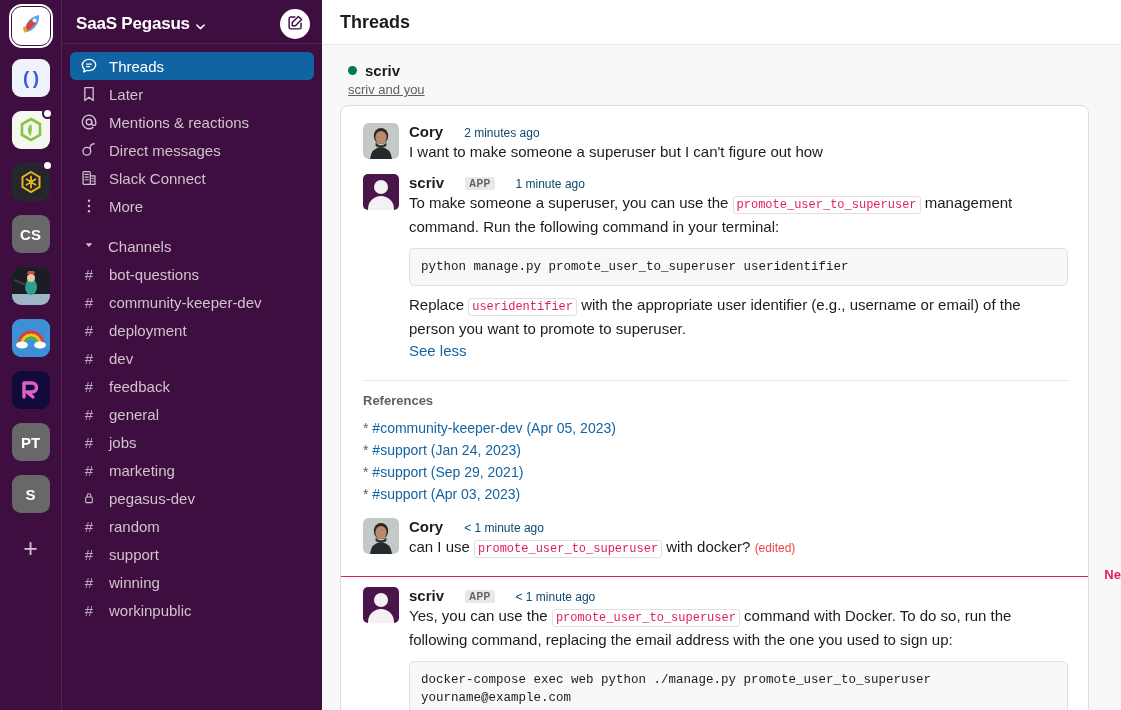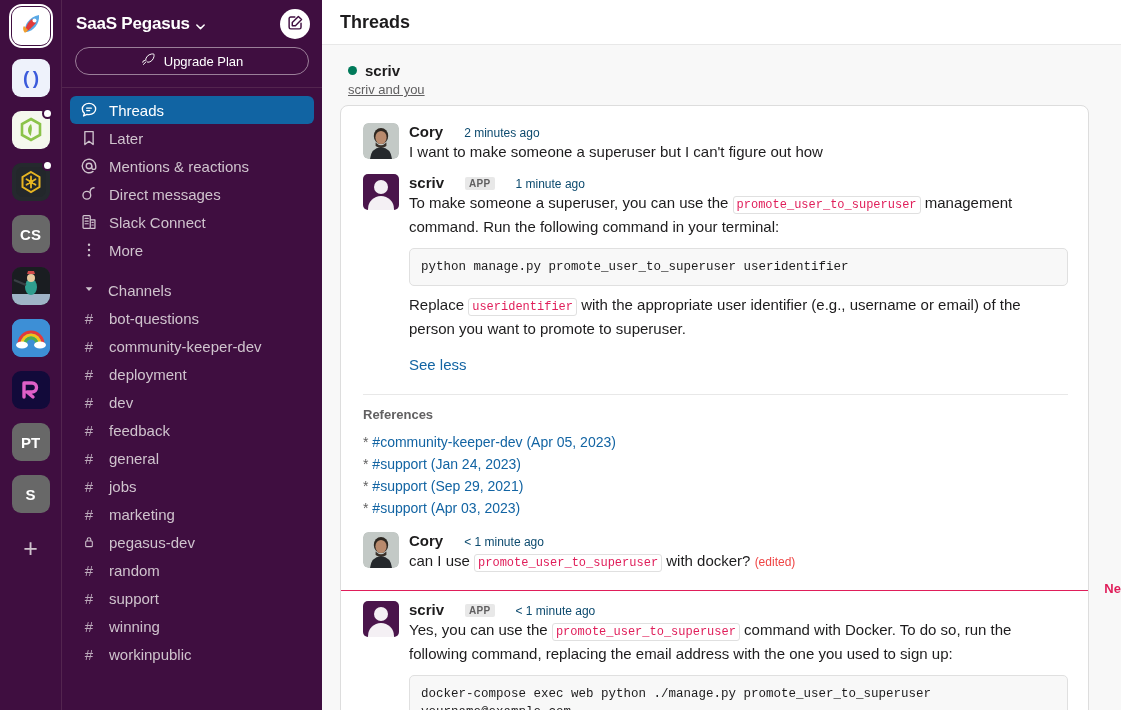--- a/index.html
+++ b/index.html
@@ -169,21 +169,21 @@
     white-space: nowrap;
   }
   pre.codeblock {
     font-family: "Liberation Mono", monospace;
     font-size: 12.5px; color: #1d1c1d; line-height: 18px;
     background: #f8f8f8; border: 1px solid #e0e0e0;
     border-radius: 5px; padding: 9px 11px;
     margin: 10px 0 8px 0;
     white-space: pre-wrap; word-break: break-word;
   }
-  .see-less { font-size: 15px; color: #1264a3; display: inline-block; margin-top: 16px; }
+  .see-less { font-size: 15px; color: #1264a3; display: inline-block; margin-top: 2px; }
   .edited { font-size: 12px; color: #ef4444; }
 
   .ref-sep { height: 1px; background: #e8e8e8; margin: 12px 20px 0 22px; }
   .refs { padding: 12px 20px 10px 22px; }
   .refs-title { font-size: 13px; font-weight: bold; color: #616061; margin-bottom: 9px; }
   .ref-line { font-size: 14px; line-height: 22px; color: #1264a3; }
   .ref-star { color: #616061; }
 
   .new-divider {
     position: relative;
@@ -297,32 +297,20 @@
       <div class="compose-btn">
         <span>
           <svg width="17" height="17" viewBox="0 0 20 20" fill="none">
             <path d="M16.5 10.8V15.6A1.9 1.9 0 0 1 14.6 17.5H4.4A1.9 1.9 0 0 1 2.5 15.6V5.4A1.9 1.9 0 0 1 4.4 3.5H9.2" stroke="#3f0e40" stroke-width="1.7" stroke-linecap="round"></path>
             <path d="M13.4 2.9L17.1 6.6L9.9 13.8H6.2V10.1L13.4 2.9Z" stroke="#3f0e40" stroke-width="1.7" stroke-linejoin="round"></path>
           </svg>
         </span>
       </div>
     </div>
 
-    <div class="upgrade-wrap">
-      <button class="upgrade-btn">
-        <span>
-          <svg width="15" height="15" viewBox="0 0 20 20" fill="none">
-            <path d="M7.6 12.4C6.2 11 6.2 11 6.2 11C6.2 7.2 9.4 3.4 14 2.7C15.5 2.5 17.2 2.7 17.2 2.7C17.2 2.7 17.5 4.4 17.3 5.9C16.6 10.5 12.8 13.7 9 13.7L7.6 12.4Z" stroke="#ffffff" stroke-width="1.3" stroke-linejoin="round"></path>
-            <path d="M6.3 13.5L3.2 16.6" stroke="#ffffff" stroke-width="1.3" stroke-linecap="round"></path>
-            <path d="M5.3 11.3L3.1 11.9L2.2 14.2" stroke="#ffffff" stroke-width="1.3" stroke-linejoin="round"></path>
-          </svg>
-        </span>
-        <span>Upgrade Plan</span>
-      </button>
-    </div>
 
     <div class="sidebar-divider"></div>
 
     <div class="nav-list" id="nav-list">
         <div class="nav-item selected">
           <span class="nav-icon" style="color:#ffffff">
             <svg width="18" height="18" viewBox="0 0 20 20" fill="none">
               <path d="M10 2.6c4.1 0 7.4 2.8 7.4 6.3s-3.3 6.3-7.4 6.3c-.8 0-1.6-.1-2.3-.3L4 16.6l.9-2.9C3.4 12.5 2.6 11 2.6 8.9 2.6 5.4 5.9 2.6 10 2.6Z" stroke="currentColor" stroke-width="1.5" stroke-linejoin="round"></path>
               <path d="M7.4 8h5.2M7.4 10.6h3.4" stroke="currentColor" stroke-width="1.4" stroke-linecap="round"></path>
             </svg>

